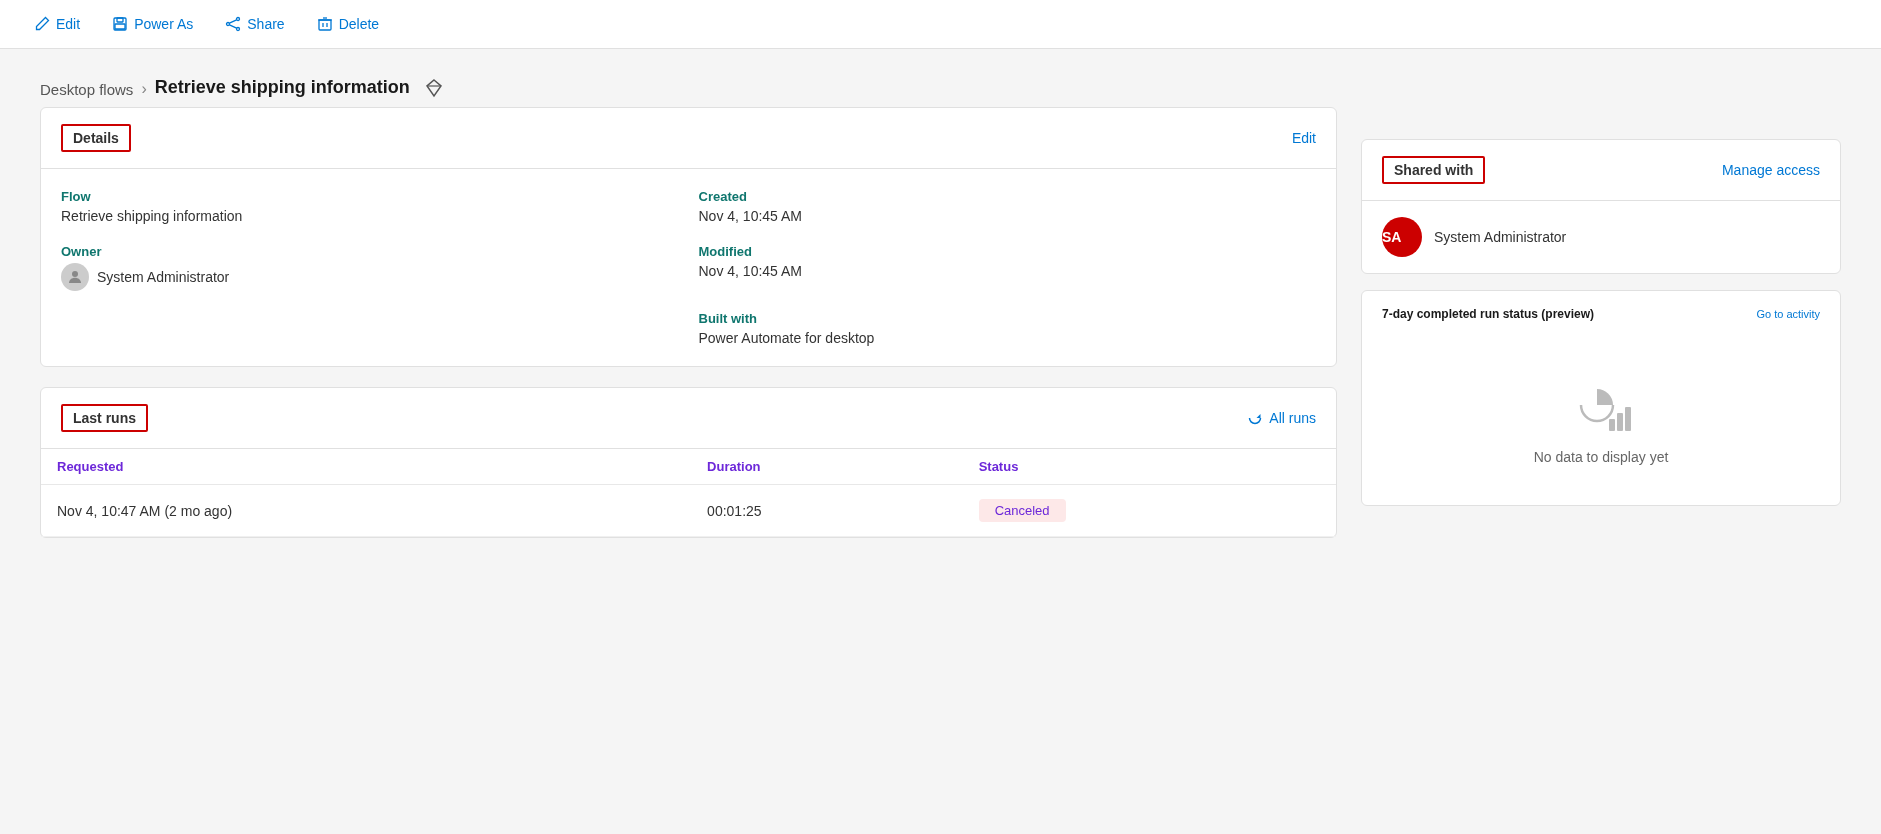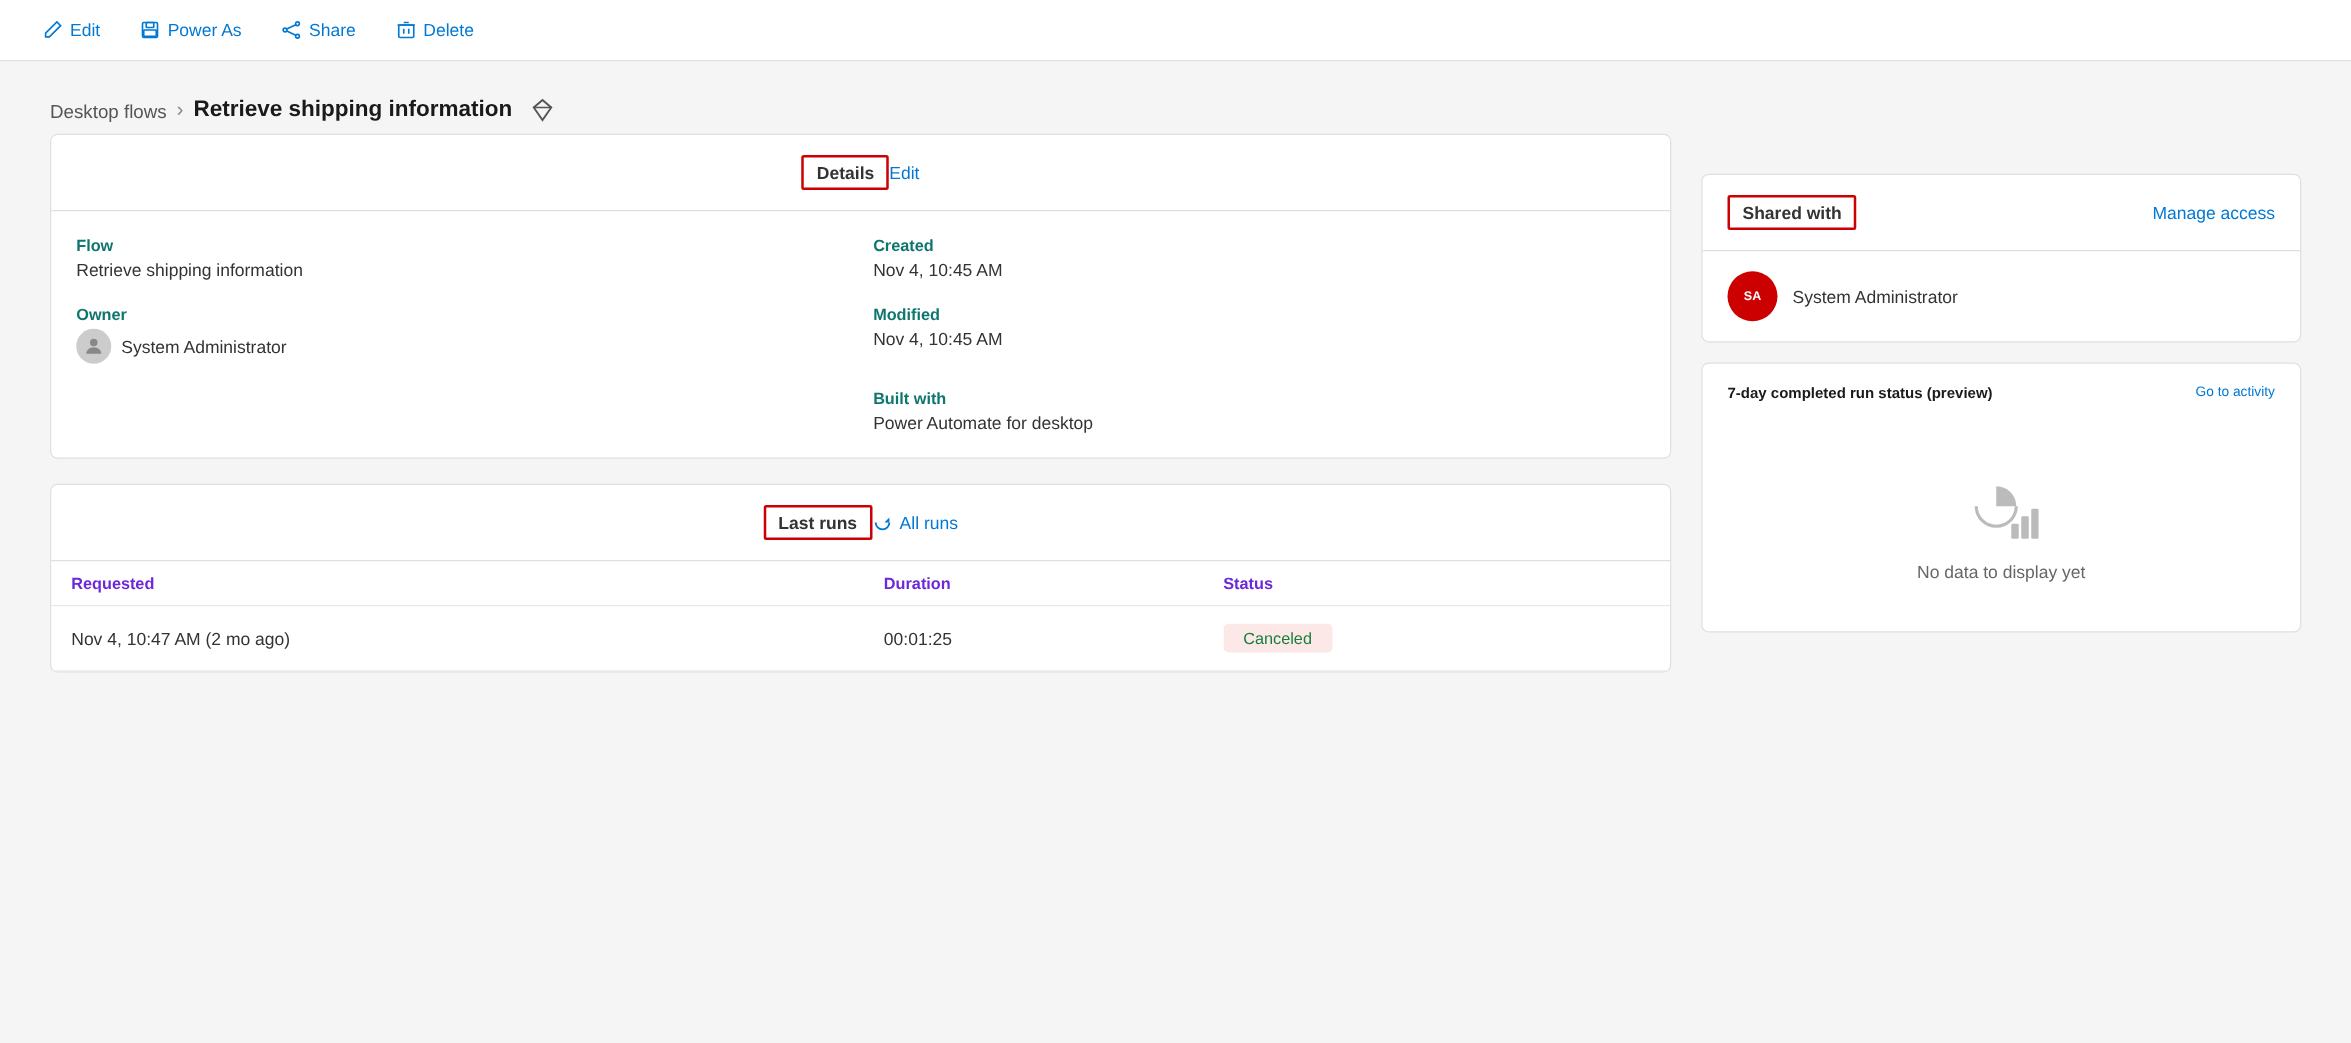--- a/index.html
+++ b/index.html
@@ -92,21 +92,21 @@
       background: #fff;
       border: 1px solid #e0e0e0;
       border-radius: 6px;
       padding: 0;
     }
     .card-header {
       padding: 16px 20px;
       border-bottom: 1px solid #e0e0e0;
       display: flex;
       align-items: center;
-      justify-content: center;
+      justify-content: space-between;
     }
     .card-title {
       font-weight: 700;
       font-size: 14px;
       border: 2px solid #c00;
       padding: 4px 10px;
       border-radius: 2px;
     }
     .card-action {
       color: #0078d4;
@@ -171,21 +171,21 @@
     .runs-table td {
       padding: 14px 16px;
       font-size: 14px;
       color: #333;
       border-bottom: 1px solid #f0f0f0;
     }
     .status-badge {
       display: inline-block;
       padding: 4px 16px;
       background: #fde8e8;
-      color: #15803d;
+      color: #6d28d9;
       border-radius: 4px;
       font-size: 13px;
     }
 
     
     .shared-card {
       background: #fff;
       border: 1px solid #e0e0e0;
       border-radius: 6px;
     }
@@ -210,23 +210,23 @@
       gap: 12px;
     }
     .sa-avatar {
       width: 40px;
       height: 40px;
       border-radius: 50%;
       background: #c00;
       color: #fff;
       display: flex;
       align-items: center;
-      justify-content: center;
+      justify-content: flex-start;
       font-weight: 700;
-      font-size: 10px;
+      font-size: 14px;
       flex-shrink: 0;
     }
     .sa-name {
       font-size: 14px;
       color: #333;
     }
 
     
     .activity-card {
       background: #fff;

